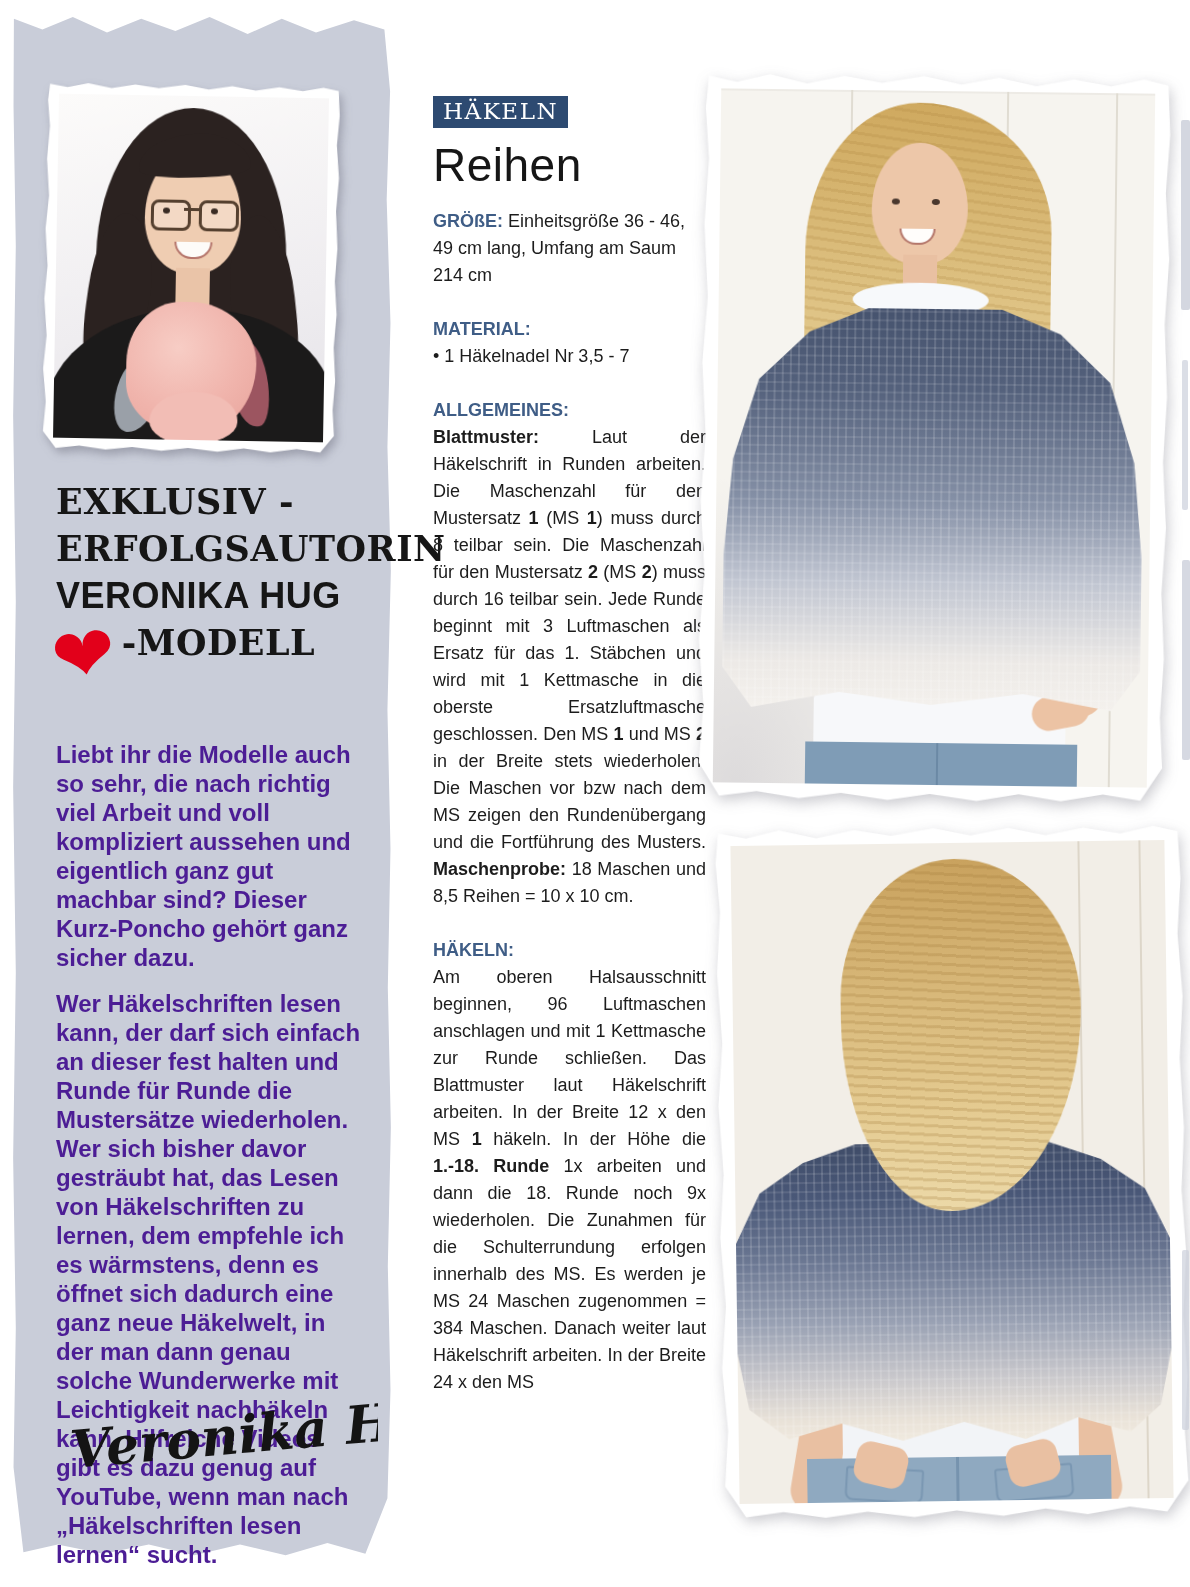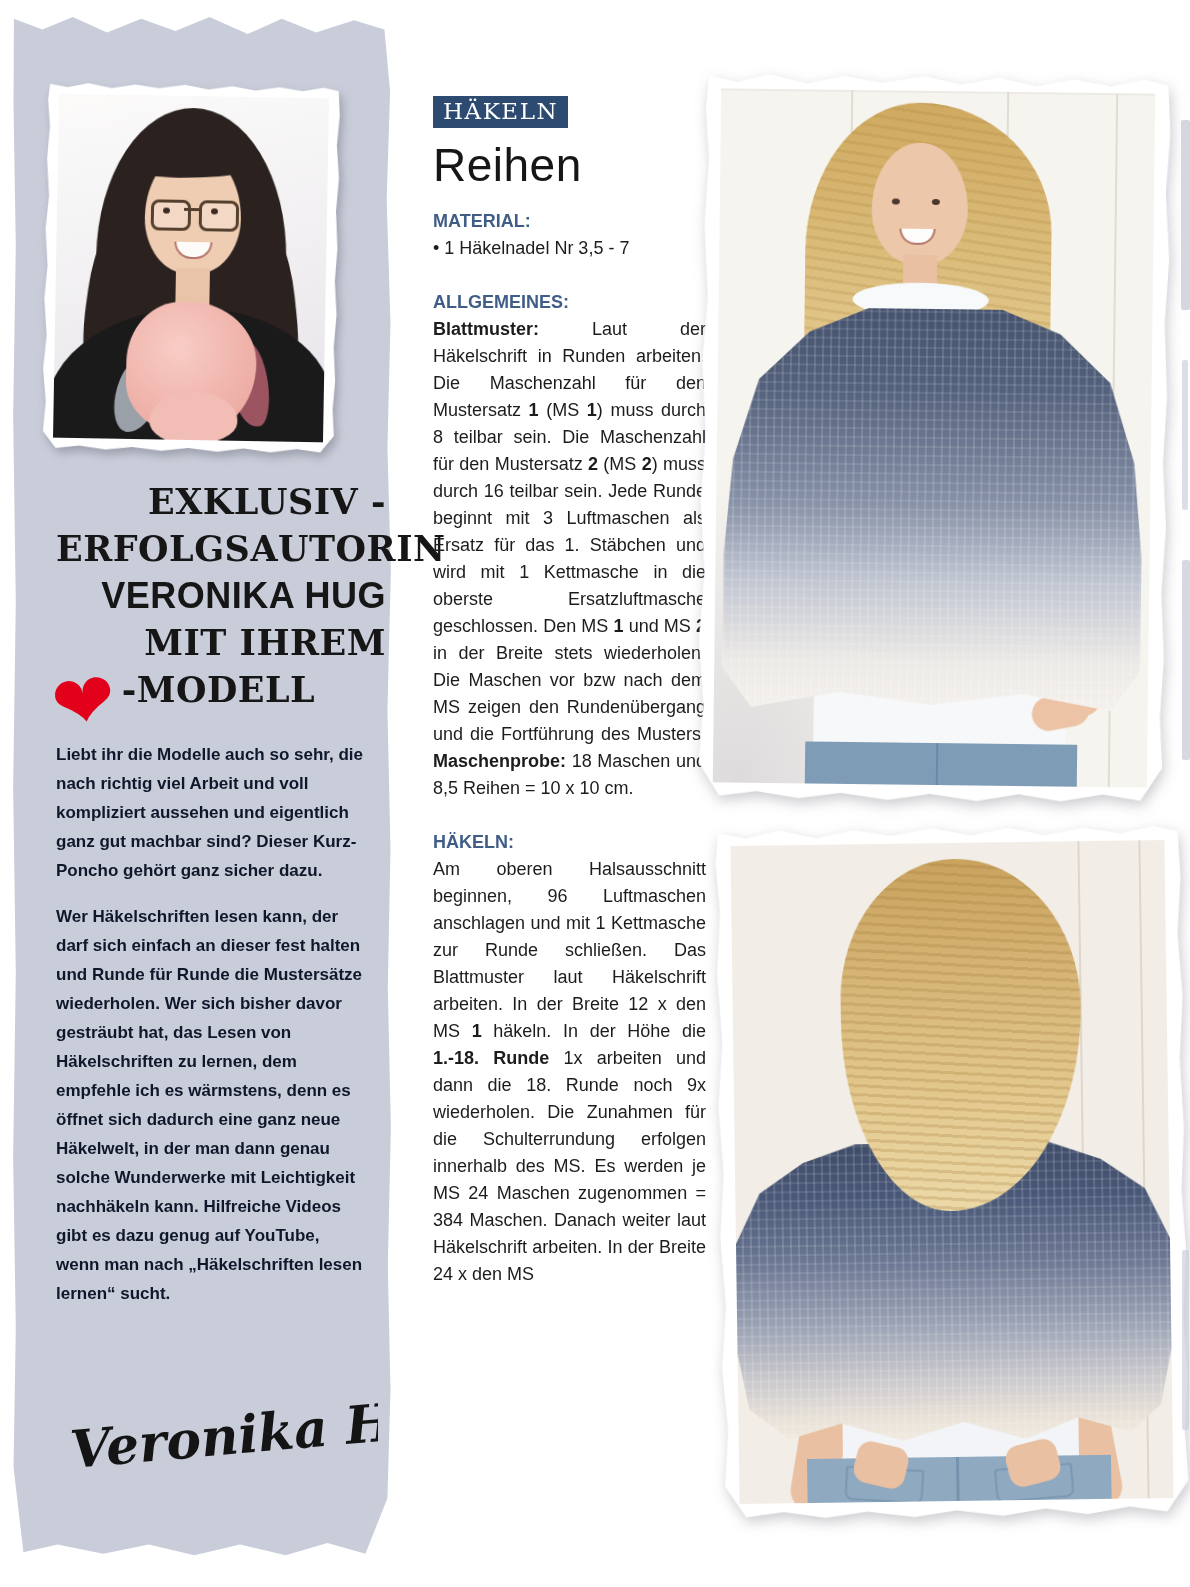--- a/index.html
+++ b/index.html
@@ -49,29 +49,29 @@
     background:radial-gradient(circle at 40% 35%,#f7cdc5 0%,#f0b4ac 55%,#e8a39b 100%);
     border-radius:45% 55% 50% 50%/50% 50% 58% 42%;}
   .p-scarf2{position:absolute;left:96px;top:296px;width:88px;height:52px;background:#f2bdb5;
     border-radius:50% 50% 55% 45%/60% 55% 45% 45%;}
   .p-scarf-gray{position:absolute;left:62px;top:262px;width:42px;height:76px;background:#9aa0a8;
     border-radius:50% 50% 60% 40%/55% 45% 55% 45%;transform:rotate(10deg);}
   .p-scarf-mar{position:absolute;left:178px;top:244px;width:36px;height:86px;background:#9c5560;
     border-radius:50% 50% 40% 60%/45% 55% 50% 50%;transform:rotate(-8deg);}
 
   
-  .sb-head{left:56px;top:478px;width:330px;line-height:47px;color:#161616;text-align:right;}
+  .sb-head{left:56px;top:478px;width:330px;line-height:47px;color:#161616;}
   .slab{font-family:"DejaVu Serif", serif;font-weight:bold;font-size:35px;letter-spacing:.5px;}
   .sansbold{font-family:"Liberation Sans", sans-serif;font-weight:bold;font-size:36px;letter-spacing:.5px;}
   .head-line5{display:flex;align-items:flex-start;}
   .heart{font-family:"DejaVu Sans", sans-serif;color:#e2001a;font-size:76px;line-height:60px;
     display:inline-block;transform:rotate(-8deg);margin:6px 6px 0 -4px;}
 
   
-  .sb-text{left:56px;top:740px;width:310px;font-weight:bold;font-size:17px;line-height:29px;color:#0f172a;}
+  .sb-text{left:56px;top:740px;width:310px;font-weight:bold;font-size:24px;line-height:29px;color:#4c1d95;}
   .sb-text p{margin:0 0 17px 0;}
   .signature{left:58px;top:1390px;}
 
   
   .col-mid{left:433px;top:96px;width:273px;}
   .badge{display:inline-block;background:#2d4a71;color:#fff;font-family:"DejaVu Serif", serif;
     font-size:23px;letter-spacing:1.5px;padding:2px 10px 4px 10px;}
   .title{font-size:46px;font-weight:normal;letter-spacing:.5px;color:#161616;margin:10px 0 16px 0;}
   .mblock{margin-bottom:27px;font-size:18px;line-height:27px;}
   .blab{color:#3f5d86;font-weight:bold;}
@@ -184,21 +184,20 @@
       <div class="p-eye r"></div>
       <div class="p-smile"></div>
     </div>
   </div>
 </div>
 
 <div class="abs sb-head">
   <div class="slab">EXKLUSIV -</div>
   <div class="slab">ERFOLGSAUTORIN</div>
   <div class="sansbold">VERONIKA HUG</div>
-  <div class="slab">MIT IHREM</div>
   <div class="head-line5">
     <span class="heart">❤</span>
     <span class="slab">-MODELL</span>
   </div>
 </div>
 
 <div class="abs sb-text">
   <p>Liebt ihr die Modelle auch so sehr, die nach richtig viel Arbeit und voll kompliziert aussehen und eigentlich ganz gut machbar sind? Dieser Kurz-Poncho gehört ganz sicher dazu.</p>
   <p>Wer Häkelschriften lesen kann, der darf sich einfach an dieser fest halten und Runde für Runde die Mustersätze wiederholen. Wer sich bisher davor gesträubt hat, das Lesen von Häkelschriften zu lernen, dem empfehle ich es wärmstens, denn es öffnet sich dadurch eine ganz neue Häkelwelt, in der man dann genau solche Wunderwerke mit Leichtigkeit nachhäkeln kann. Hilfreiche Videos gibt es dazu genug auf YouTube, wenn man nach „Häkelschriften lesen lernen“ sucht.</p>
 </div>
@@ -206,20 +205,23 @@
 <div class="abs signature">
   <svg width="320" height="120">
     <text x="14" y="78" font-family="DejaVu Serif, serif" font-style="italic" font-weight="bold" font-size="52" fill="#141414" transform="rotate(-5 14 78)">Veronika Hug</text>
   </svg>
 </div>
 
 <div class="abs col-mid">
   <span class="badge">HÄKELN</span>
   <div class="title">Reihen</div>
 
+  <div class="mblock">
+    <span class="blab">GRÖßE:</span><span> Einheitsgröße 36 - 46, 49 cm lang, Umfang am Saum 214 cm</span>
+  </div>
 
 
   <div class="mblock">
     <div class="blab">MATERIAL:</div>
     <div>• 1 Häkelnadel Nr 3,5 - 7</div>
   </div>
 
   <div class="mblock">
     <div class="blab">ALLGEMEINES:</div>
     <div class="just"><span class="rb">Blattmuster:</span><span> Laut der Häkelschrift in Runden arbeiten. Die Maschenzahl für den Mustersatz </span><span class="rb">1</span><span> (MS </span><span class="rb">1</span><span>) muss durch 8 teilbar sein. Die Maschenzahl für den Mustersatz </span><span class="rb">2</span><span> (MS </span><span class="rb">2</span><span>) muss durch 16 teilbar sein. Jede Runde beginnt mit 3 Luftmaschen als Ersatz für das 1. Stäbchen und wird mit 1 Kettmasche in die oberste Ersatzluftmasche geschlossen. Den MS </span><span class="rb">1</span><span> und MS </span><span class="rb">2</span><span> in der Breite stets wiederholen. Die Maschen vor bzw nach dem MS zeigen den Rundenübergang und die Fortführung des Musters. </span><span class="rb">Maschenprobe:</span><span> 18 Maschen und 8,5 Reihen = 10 x 10 cm.</span></div>

